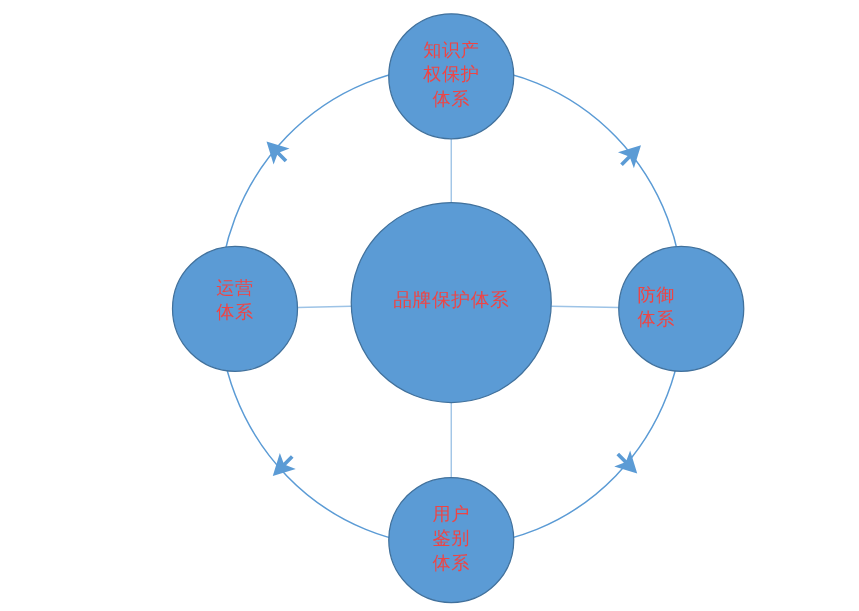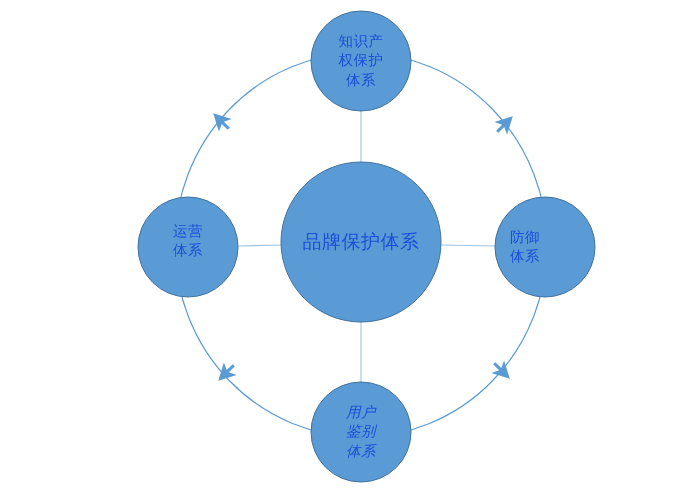--- a/index.html
+++ b/index.html
@@ -23,30 +23,30 @@
     left: 0;
     width: 687px;
     height: 489px;
   }
   .node-label {
     position: absolute;
     display: flex;
     flex-direction: column;
     align-items: center;
     justify-content: center;
-    color: #1d4ed8;
+    color: #ef4444;
     text-align: center;
     line-height: 1.32;
     letter-spacing: 0.5px;
     pointer-events: none;
     white-space: nowrap;
   }
   .node-label span { display: block; }
   .hub-label {
-    font-size: 19px;
+    font-size: 15px;
   }
   .satellite-label {
     font-size: 14.5px;
   }
 </style>
 </head>
 <body>
 
 <div id="canvas">
 
@@ -96,21 +96,21 @@
     <span>知识产</span>
     <span>权保护</span>
     <span>体系</span>
   </div>
 
   <div class="node-label satellite-label" style="left:475px; top:197px; width:100px; height:100px;">
     <span>防御</span>
     <span>体系</span>
   </div>
 
-  <div class="node-label satellite-label" style="left:311px; top:382px; width:100px; height:100px;font-style:italic;">
+  <div class="node-label satellite-label" style="left:311px; top:382px; width:100px; height:100px;">
     <span>用户</span>
     <span>鉴别</span>
     <span>体系</span>
   </div>
 
   <div class="node-label satellite-label" style="left:138px; top:191px; width:100px; height:100px;">
     <span>运营</span>
     <span>体系</span>
   </div>
 

